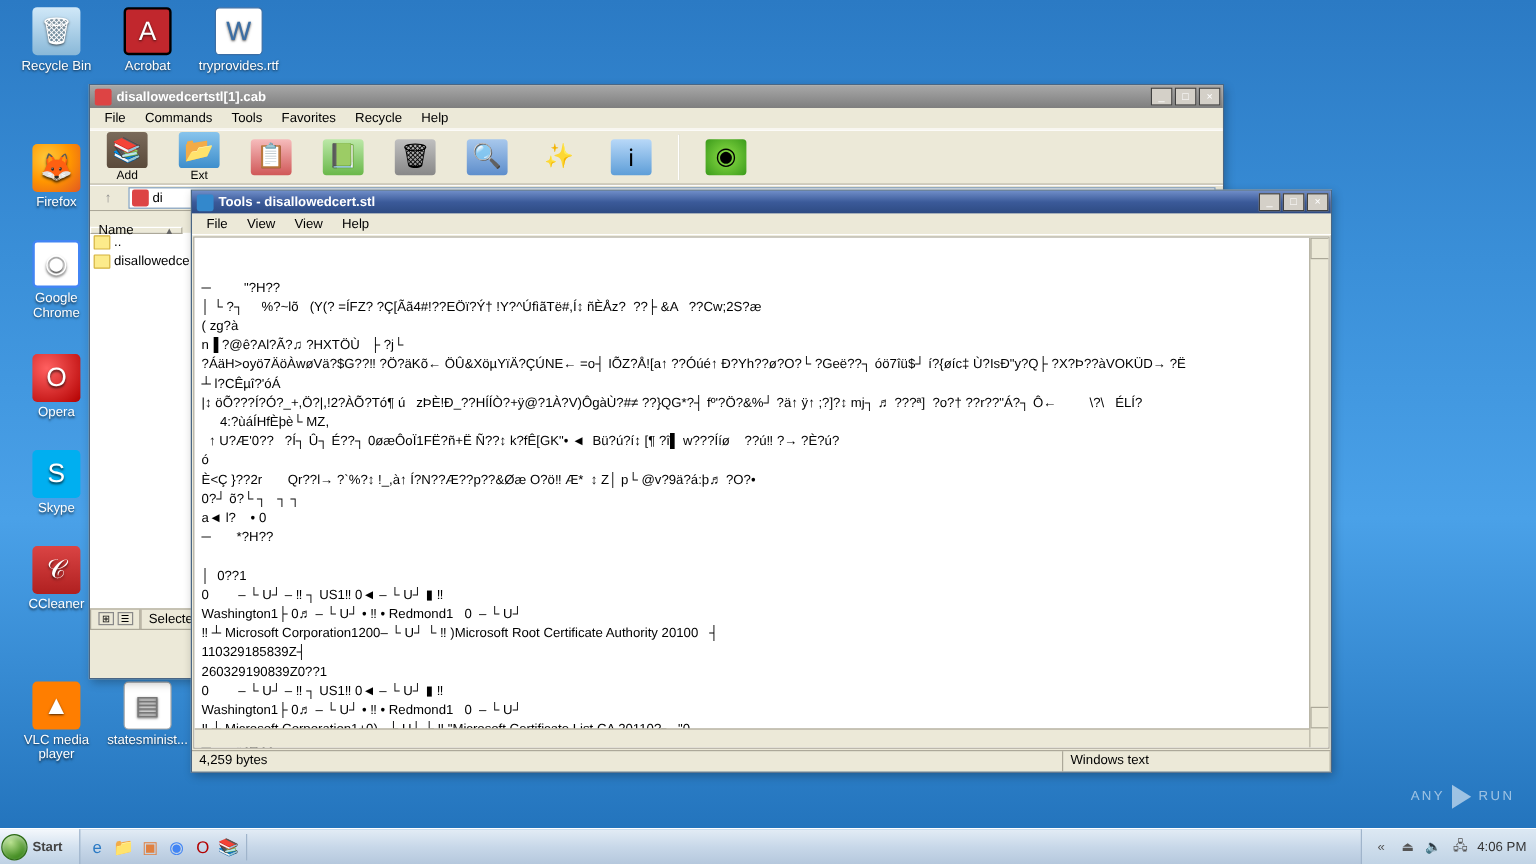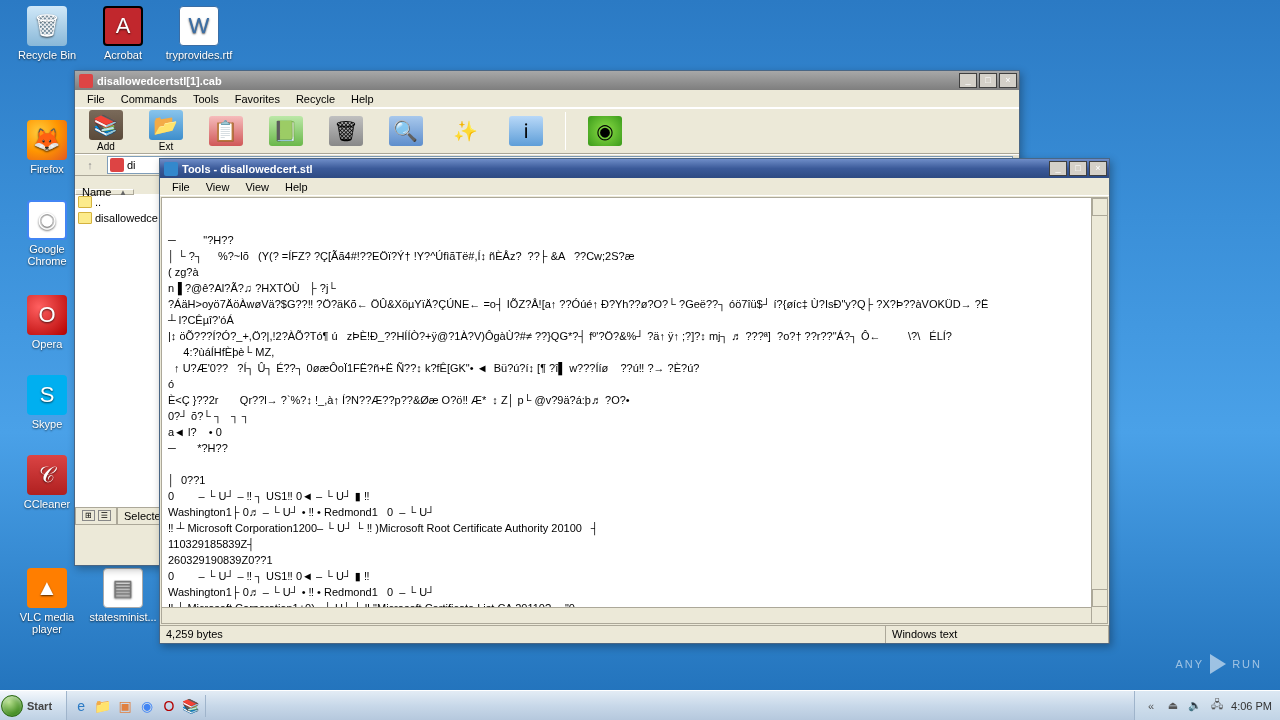--- a/index.html
+++ b/index.html
@@ -181,21 +181,21 @@
       </div>
     </div>
   <div class="navbar">
     <div class="up">↑</div>
     <div class="path">
       <div class="mini"></div>
       <span>di</span>
     </div>
   </div>
   <div class="listhdr">
-    <div style="width:59px;margin-top:13px;">
+    <div style="width:77px;margin-top:13px;">
       <span>Name</span>
       <span style="margin-left:auto;font-size:8px;color:#666;">▲</span>
     </div>
   </div>
   <div class="listbody" id="winrar-list">
       <div class="listrow">
         <div class="fic"></div>
         <span>..</span>
       </div>
       <div class="listrow">

